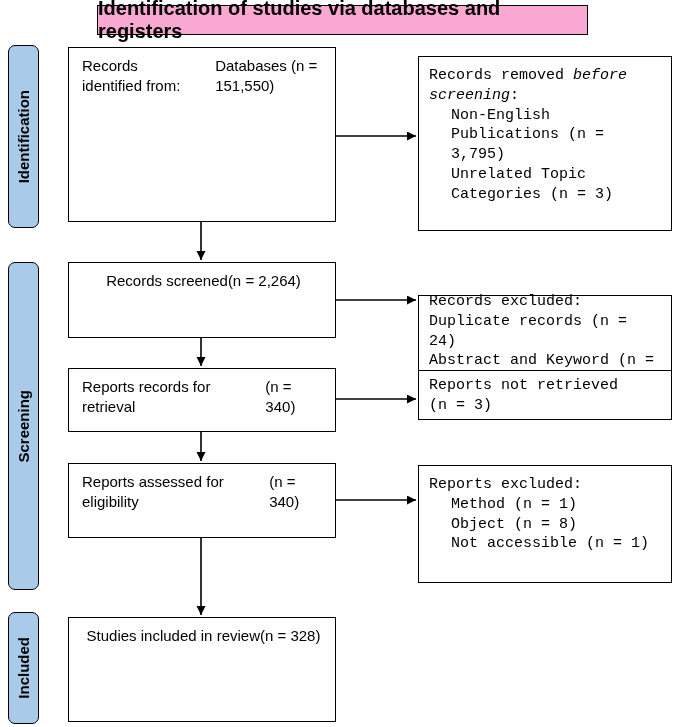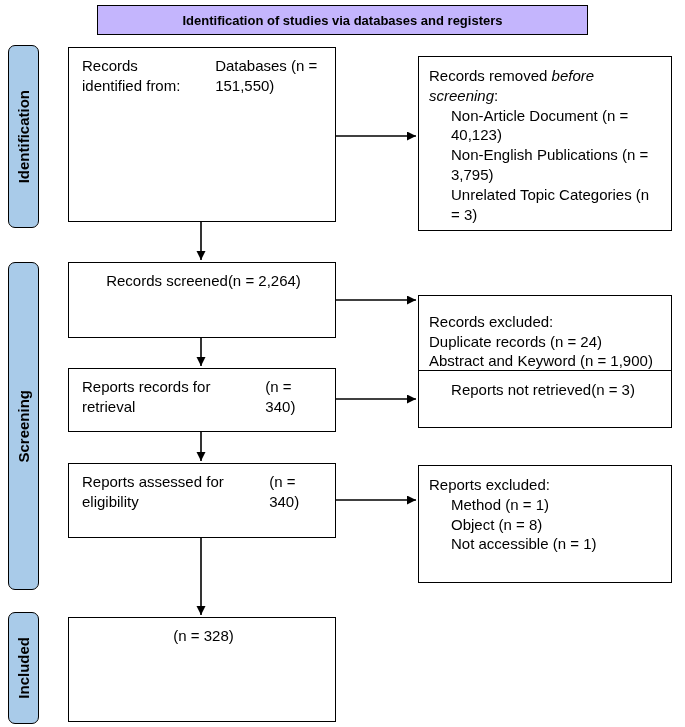--- a/index.html
+++ b/index.html
@@ -8,25 +8,25 @@
     width: 685px;
     height: 727px;
     background: #ffffff;
     font-family: "Liberation Sans", sans-serif;
     color: #000;
     overflow: hidden;
   }
   .header-bar {
     position: absolute;
     left: 97px; top: 5px; width: 491px; height: 30px;
-    background: #c4b5fd;
+    background: #f9a8d4;
     border: 1.6px solid #000;
     box-sizing: border-box;
     display: flex; align-items: center; justify-content: center;
-    font-weight: bold; font-size: 13px;
+    font-weight: bold; font-size: 20px;
   }
   .stage {
     position: absolute;
     left: 8px; width: 31px;
     background: #a9cbe9;
     border: 1.6px solid #000;
     border-radius: 7px;
     box-sizing: border-box;
     display: flex; align-items: center; justify-content: center;
   }
@@ -44,21 +44,21 @@
     box-sizing: border-box;
     font-size: 15px;
     line-height: 1.32;
   }
   .left-col { left: 68px; width: 268px; }
   .right-col { left: 418px; width: 254px; }
   .center-v {
     display: flex; flex-direction: row; justify-content: center;
     padding: 8px 10px 8px 13px;
   }
-  .top-align { padding: 9px 14px 8px 10px; }
+  .top-align { padding: 9px 14px 8px 10px; font-family: Liberation Mono, monospace; }
   .indent { padding-left: 22px; }
   .indent-lg { padding-left: 28px; }
   .arrows { position: absolute; left: 0; top: 0; }
   .arrows line { stroke: #000; stroke-width: 1.6px; }
   em { font-style: italic; }
 </style>
 </head>
 <body>
 
 <div class="canvas">
@@ -91,37 +91,37 @@
     <div>Reports records for retrieval</div>
     <div>(n = 340)</div>
   </div>
 
   <div class="box left-col center-v" style="top:463px; height:75px;">
     <div>Reports assessed for eligibility</div>
     <div>(n = 340)</div>
   </div>
 
   <div class="box left-col center-v" style="top:617px; height:105px;">
+    <div>Studies included in review</div>
     <div>(n = 328)</div>
   </div>
 
   <div class="box right-col top-align" style="top:56px; height:175px;">
     <div><span>Records removed </span><em>before screening</em><span>:</span></div>
-    <div class="indent">Non-Article Document (n = 40,123)</div>
     <div class="indent">Non-English Publications (n = 3,795)</div>
     <div class="indent">Unrelated Topic Categories (n = 3)</div>
   </div>
 
   <div class="box right-col top-align" style="top:253px; height:92px; display:flex; flex-direction:column; justify-content:center;margin-top:42px;">
     <div>Records excluded:</div>
     <div>Duplicate records (n = 24)</div>
     <div>Abstract and Keyword (n = 1,900)</div>
   </div>
 
-  <div class="box right-col top-align" style="top:370px; height:58px; display:flex; flex-direction:row; justify-content:center;">
+  <div class="box right-col top-align" style="top:370px; height:50px; display:flex; flex-direction:column; justify-content:center;">
     <div>Reports not retrieved</div>
     <div>(n = 3)</div>
   </div>
 
   <div class="box right-col top-align" style="top:465px; height:118px;">
     <div>Reports excluded:</div>
     <div class="indent">Method (n = 1)</div>
     <div class="indent">Object (n = 8)</div>
     <div class="indent">Not accessible (n = 1)</div>
   </div>

